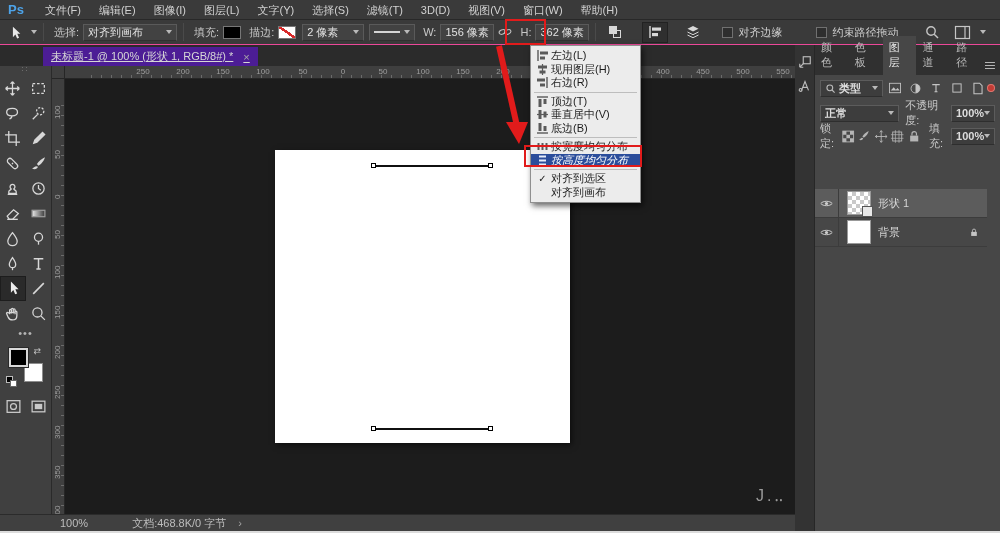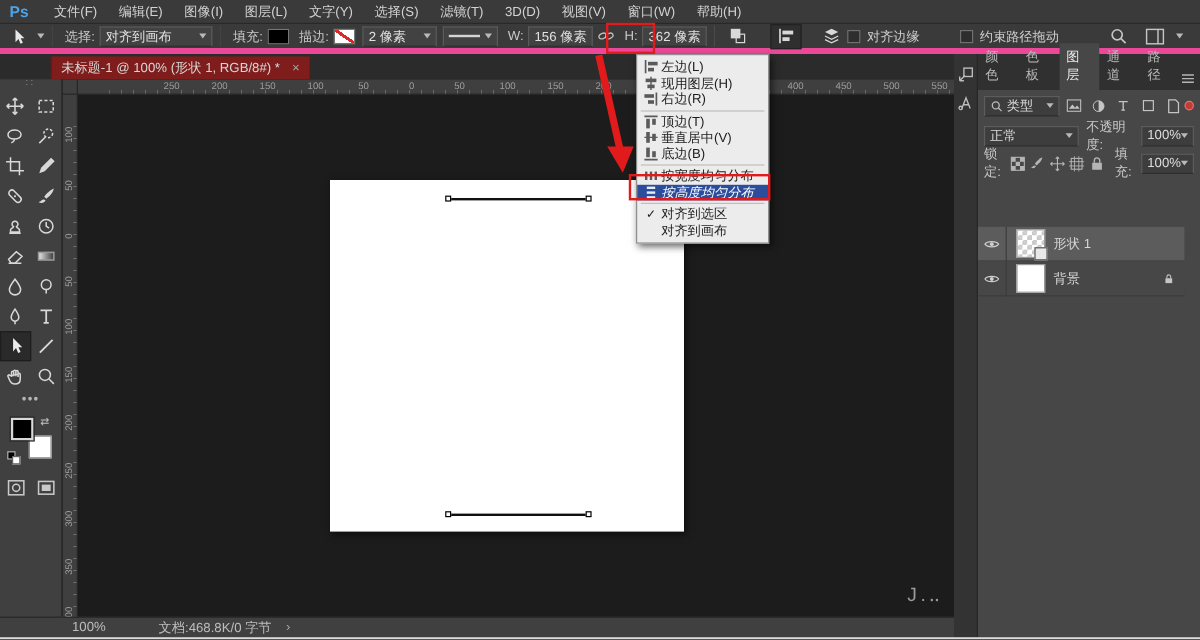--- a/index.html
+++ b/index.html
@@ -6,34 +6,34 @@
   html,body { width:1000px; height:533px; background:#1d1d1d; font-family:"Liberation Sans", sans-serif; overflow:hidden; }
   .app { position:relative; width:1000px; height:533px; background:#1d1d1d; font-size:11px; color:#cfcfcf; }
   .row { display:flex; align-items:center; }
 
   
   .menubar { position:absolute; left:0; top:0; width:1000px; height:20px; background:#3a3a3a; border-bottom:1px solid #282828; display:flex; align-items:center; }
   .ps-logo { color:#4da3e8; font-weight:bold; font-size:13px; margin:0 12px 0 8px; }
   .mi { padding:0 9px; color:#d2d2d2; height:20px; line-height:20px; }
 
   
-  .optionsbar { position:absolute; left:0; top:20px; width:1000px; height:25px; background:#3a3a3a; border-bottom:5px solid #ec4899; display:flex; align-items:center; padding:0 6px; }
+  .optionsbar { position:absolute; left:0; top:20px; width:1000px; height:25px; background:#3a3a3a; border-bottom:1px solid #ec4899; display:flex; align-items:center; padding:0 6px; }
   .sep { width:1px; height:18px; background:#2b2b2b; border-right:1px solid #4a4a4a; margin:0 6px; }
   .lbl { color:#c8c8c8; margin:0 4px; white-space:nowrap; }
   .fld { background:#424242; border:1px solid #5a5a5a; border-bottom-color:#303030; height:17px; display:flex; align-items:center; padding:0 4px; color:#e2e2e2; white-space:nowrap; }
   .chev { width:0; height:0; border-left:3px solid transparent; border-right:3px solid transparent; border-top:4px solid #b9b9b9; margin-left:5px; }
   .swatch { width:18px; height:13px; border:1px solid #777; }
   .swatch.black { background:#000; }
   .swatch.nostroke { background:linear-gradient(to top right,#fff 44%,#d82a2a 44%,#d82a2a 58%,#fff 58%); }
   .cb { width:11px; height:11px; background:#2e2e2e; border:1px solid #707070; margin-right:5px; }
   .obtn { width:26px; height:21px; display:flex; align-items:center; justify-content:center; }
 
   
   .tabstrip { position:absolute; left:0; top:45px; width:795px; height:21px; background:#2b2b2b; display:flex; align-items:flex-end; }
-  .doctab { margin-left:42px; height:20px; background:#7f1d1d; border:1px solid #2a2a2a; border-bottom:none; display:flex; align-items:center; padding:0 8px; color:#d6d6d6; }
+  .doctab { margin-left:42px; height:20px; background:#4c1d95; border:1px solid #2a2a2a; border-bottom:none; display:flex; align-items:center; padding:0 8px; color:#d6d6d6;text-decoration:underline; }
   .doctab .close { margin-left:10px; color:#aaa; }
 
   
   .toolbar { position:absolute; left:0; top:66px; width:52px; height:448px; background:#404040; border-right:1px solid #2a2a2a; }
   .tb-grip { text-align:center; color:#8a8a8a; font-size:8px; letter-spacing:2px; height:8px; line-height:6px; }
   .tools { display:grid; grid-template-columns:26px 26px; grid-auto-rows:25px; justify-content:center; margin-top:2px; }
   .tool { display:flex; align-items:center; justify-content:center; }
   .tool.active { background:#2a2a2a; border:1px solid #1d1d1d; }
   .tsvg { width:17px; height:17px; stroke:#d8d8d8; fill:none; stroke-width:1.2; }
   .swatches { position:relative; width:44px; height:42px; margin:8px auto 0; }
@@ -71,21 +71,21 @@
   .dock { position:absolute; left:795px; top:45px; width:205px; height:486px; background:#2e2e2e; }
   .dstrip { position:absolute; left:0; top:0; width:20px; height:100%; background:#333; border-right:1px solid #272727; }
   .dstrip .dicn { margin:10px auto 8px; display:block; }
   .panel { position:absolute; left:20px; top:0; width:185px; height:486px; background:#303030; }
   .ptabs { position:absolute; left:0; top:8px; width:185px; height:22px; display:flex; align-items:flex-end; color:#b9b9b9; }
   .ptab { padding:4px 6px 5px; }
   .ptab.active { background:#474747; color:#e8e8e8; }
   .pmenu { margin-left:auto; margin-right:4px; margin-bottom:5px; }
   .pbody { position:absolute; left:0; top:30px; width:185px; height:456px; background:#474747; }
   .prow { display:flex; align-items:center; padding:0 5px; color:#c9c9c9; }
-  .pfld { background:#3d3d3d; border:1px solid #5c5c5c; border-bottom-color:#2e2e2e; height:17px; display:flex; align-items:center; padding:0 4px; color:#ddd; white-space:nowrap; }
+  .pfld { background:#3d3d3d; border:1px solid #5c5c5c; border-bottom-color:#2e2e2e; height:17px; display:flex; align-items:center; padding:0 4px; color:#ddd; white-space:nowrap;font-weight:bold; }
   .pic { width:19px; height:17px; display:flex; align-items:center; justify-content:center; margin-left:2px; }
   .reddot { width:8px; height:8px; border-radius:50%; background:#c23c35; border:1px solid #e0766f; margin-left:auto; }
   .llist { position:absolute; left:0; top:114px; width:172px; }
   .lrow { height:29px; display:flex; align-items:center; border-bottom:1px solid #3c3c3c; background:#474747; color:#d6d6d6; }
   .lrow.sel { background:#5c5c5c; }
   .eyecell { width:24px; height:29px; display:flex; align-items:center; justify-content:center; border-right:1px solid #3c3c3c; }
   .thumb { width:24px; height:24px; margin:0 7px 0 8px; border:1px solid #999; position:relative; background:#fff; }
   .thumb.checker { background-image:linear-gradient(45deg,#c9c9c9 25%,transparent 25%,transparent 75%,#c9c9c9 75%),linear-gradient(45deg,#c9c9c9 25%,#fff 25%,#fff 75%,#c9c9c9 75%); background-size:8px 8px; background-position:0 0,4px 4px; }
   .badge { position:absolute; right:-3px; bottom:-3px; width:11px; height:11px; background:#e8e8e8; border:1px solid #555; }
   .lockg { margin-left:auto; margin-right:8px; }
@@ -178,21 +178,21 @@
           <rect x="5" y="3.5" width="9" height="3.2" fill="#d8d8d8"></rect>
           <rect x="5" y="9" width="6" height="3.2" fill="#d8d8d8"></rect>
         </svg>
     </div>
     <div class="obtn" style="margin-left:12px;">
       <svg width="16" height="16" viewBox="0 0 16 16" fill="none" stroke="#d8d8d8">
           <path d="M8 2l5.5 2.7L8 7.4 2.5 4.7z" fill="#d8d8d8" stroke="none"></path>
           <path d="M2.5 8L8 10.7 13.5 8M2.5 11L8 13.7l5.5-2.7"></path>
         </svg>
     </div>
-    <div class="row" style="">
+    <div class="row" style="margin-left:16px;">
       <span class="cb"></span>
       <span>对齐边缘</span>
     </div>
     <div class="row" style="margin-left:34px;">
       <span class="cb"></span>
       <span>约束路径拖动</span>
     </div>
     <div style="flex:1"></div>
     <svg width="16" height="16" viewBox="0 0 16 16" fill="none" stroke="#c5c5c5" stroke-width="1.4">
         <circle cx="7" cy="7" r="4.2"></circle>

